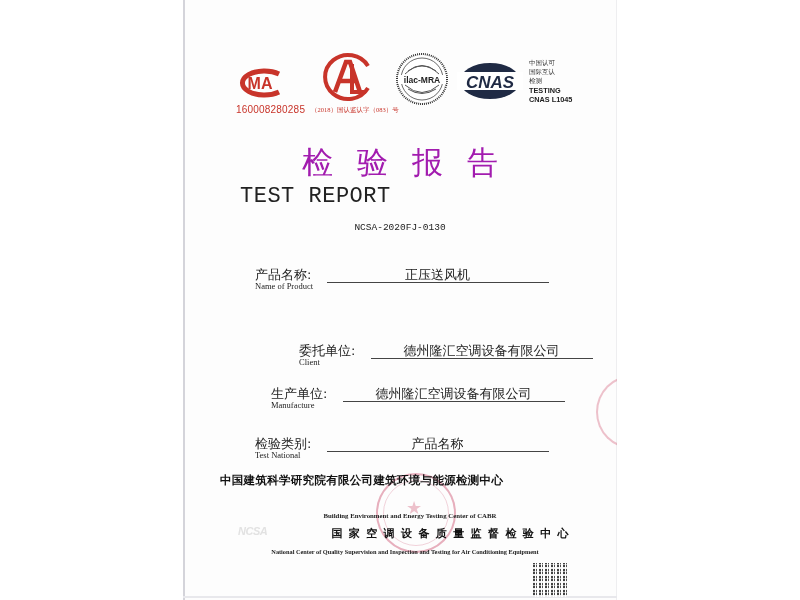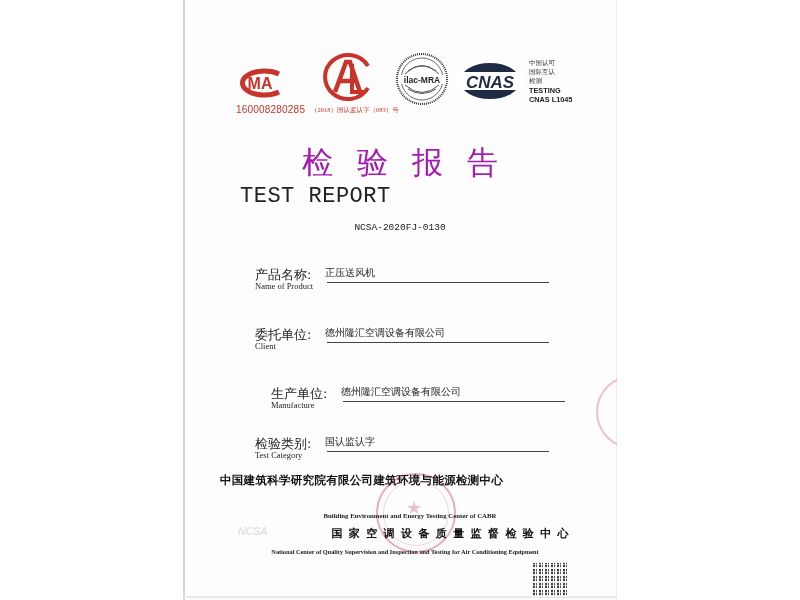--- a/index.html
+++ b/index.html
@@ -69,28 +69,28 @@
     .field { position: absolute; left: 255px; width: 295px; height: 36px; }
     .field .label-cn {
       position: absolute; left: 0; top: 0;
       font-family: "DejaVu Sans", sans-serif; font-size: 13px; color: #222;
     }
     .field .label-en {
       position: absolute; left: 0; top: 15px;
       font-family: "Liberation Serif", serif; font-size: 8.5px; color: #222; white-space: nowrap;
     }
     .field .value {
-      position: absolute; left: 70px; width: 225px; top: 0; text-align: left;
-      font-family: "DejaVu Sans", sans-serif; font-size: 10px; color: #222;
+      position: absolute; left: 70px; width: 225px; top: 0; text-align: center;
+      font-family: "DejaVu Sans", sans-serif; font-size: 13px; color: #222;
     }
     .field .rule {
       position: absolute; left: 72px; width: 222px; top: 16px; height: 1px; background: #444;
     }
     .f1 { top: 266px; }
-    .f2 { top: 326px; }
+    .f2 { top: 342px; margin-left: 44px; }
     .f3 { top: 385px; margin-left: 16px; }
     .f4 { top: 435px; }
 
     
     .org-cn {
       position: absolute; left: 220px; top: 473px; width: 380px; 
       font-family: Liberation Serif, serif; font-weight: bold; font-size: 11.5px; color: #111; letter-spacing: 0.3px;
     }
     .org-en {
       position: absolute; left: 220px; top: 512px; width: 380px; text-align: center;
@@ -206,22 +206,22 @@
   <div class="rule"></div>
 </div>
 <div class="field f3">
   <div class="label-cn">生产单位:</div>
   <div class="label-en">Manufacture</div>
   <div class="value">德州隆汇空调设备有限公司</div>
   <div class="rule"></div>
 </div>
 <div class="field f4">
   <div class="label-cn">检验类别:</div>
-  <div class="label-en">Test Category</div>
-  <div class="value">国认监认字</div>
+  <div class="label-en">Test National</div>
+  <div class="value">产品名称</div>
   <div class="rule"></div>
 </div>
 
 <div class="stamp-right"></div>
 <div class="stamp-right-clip"></div>
 
 <div class="stamp-center"></div>
 <div class="stamp-center-inner"></div>
 <div class="stamp-star">★</div>
 

